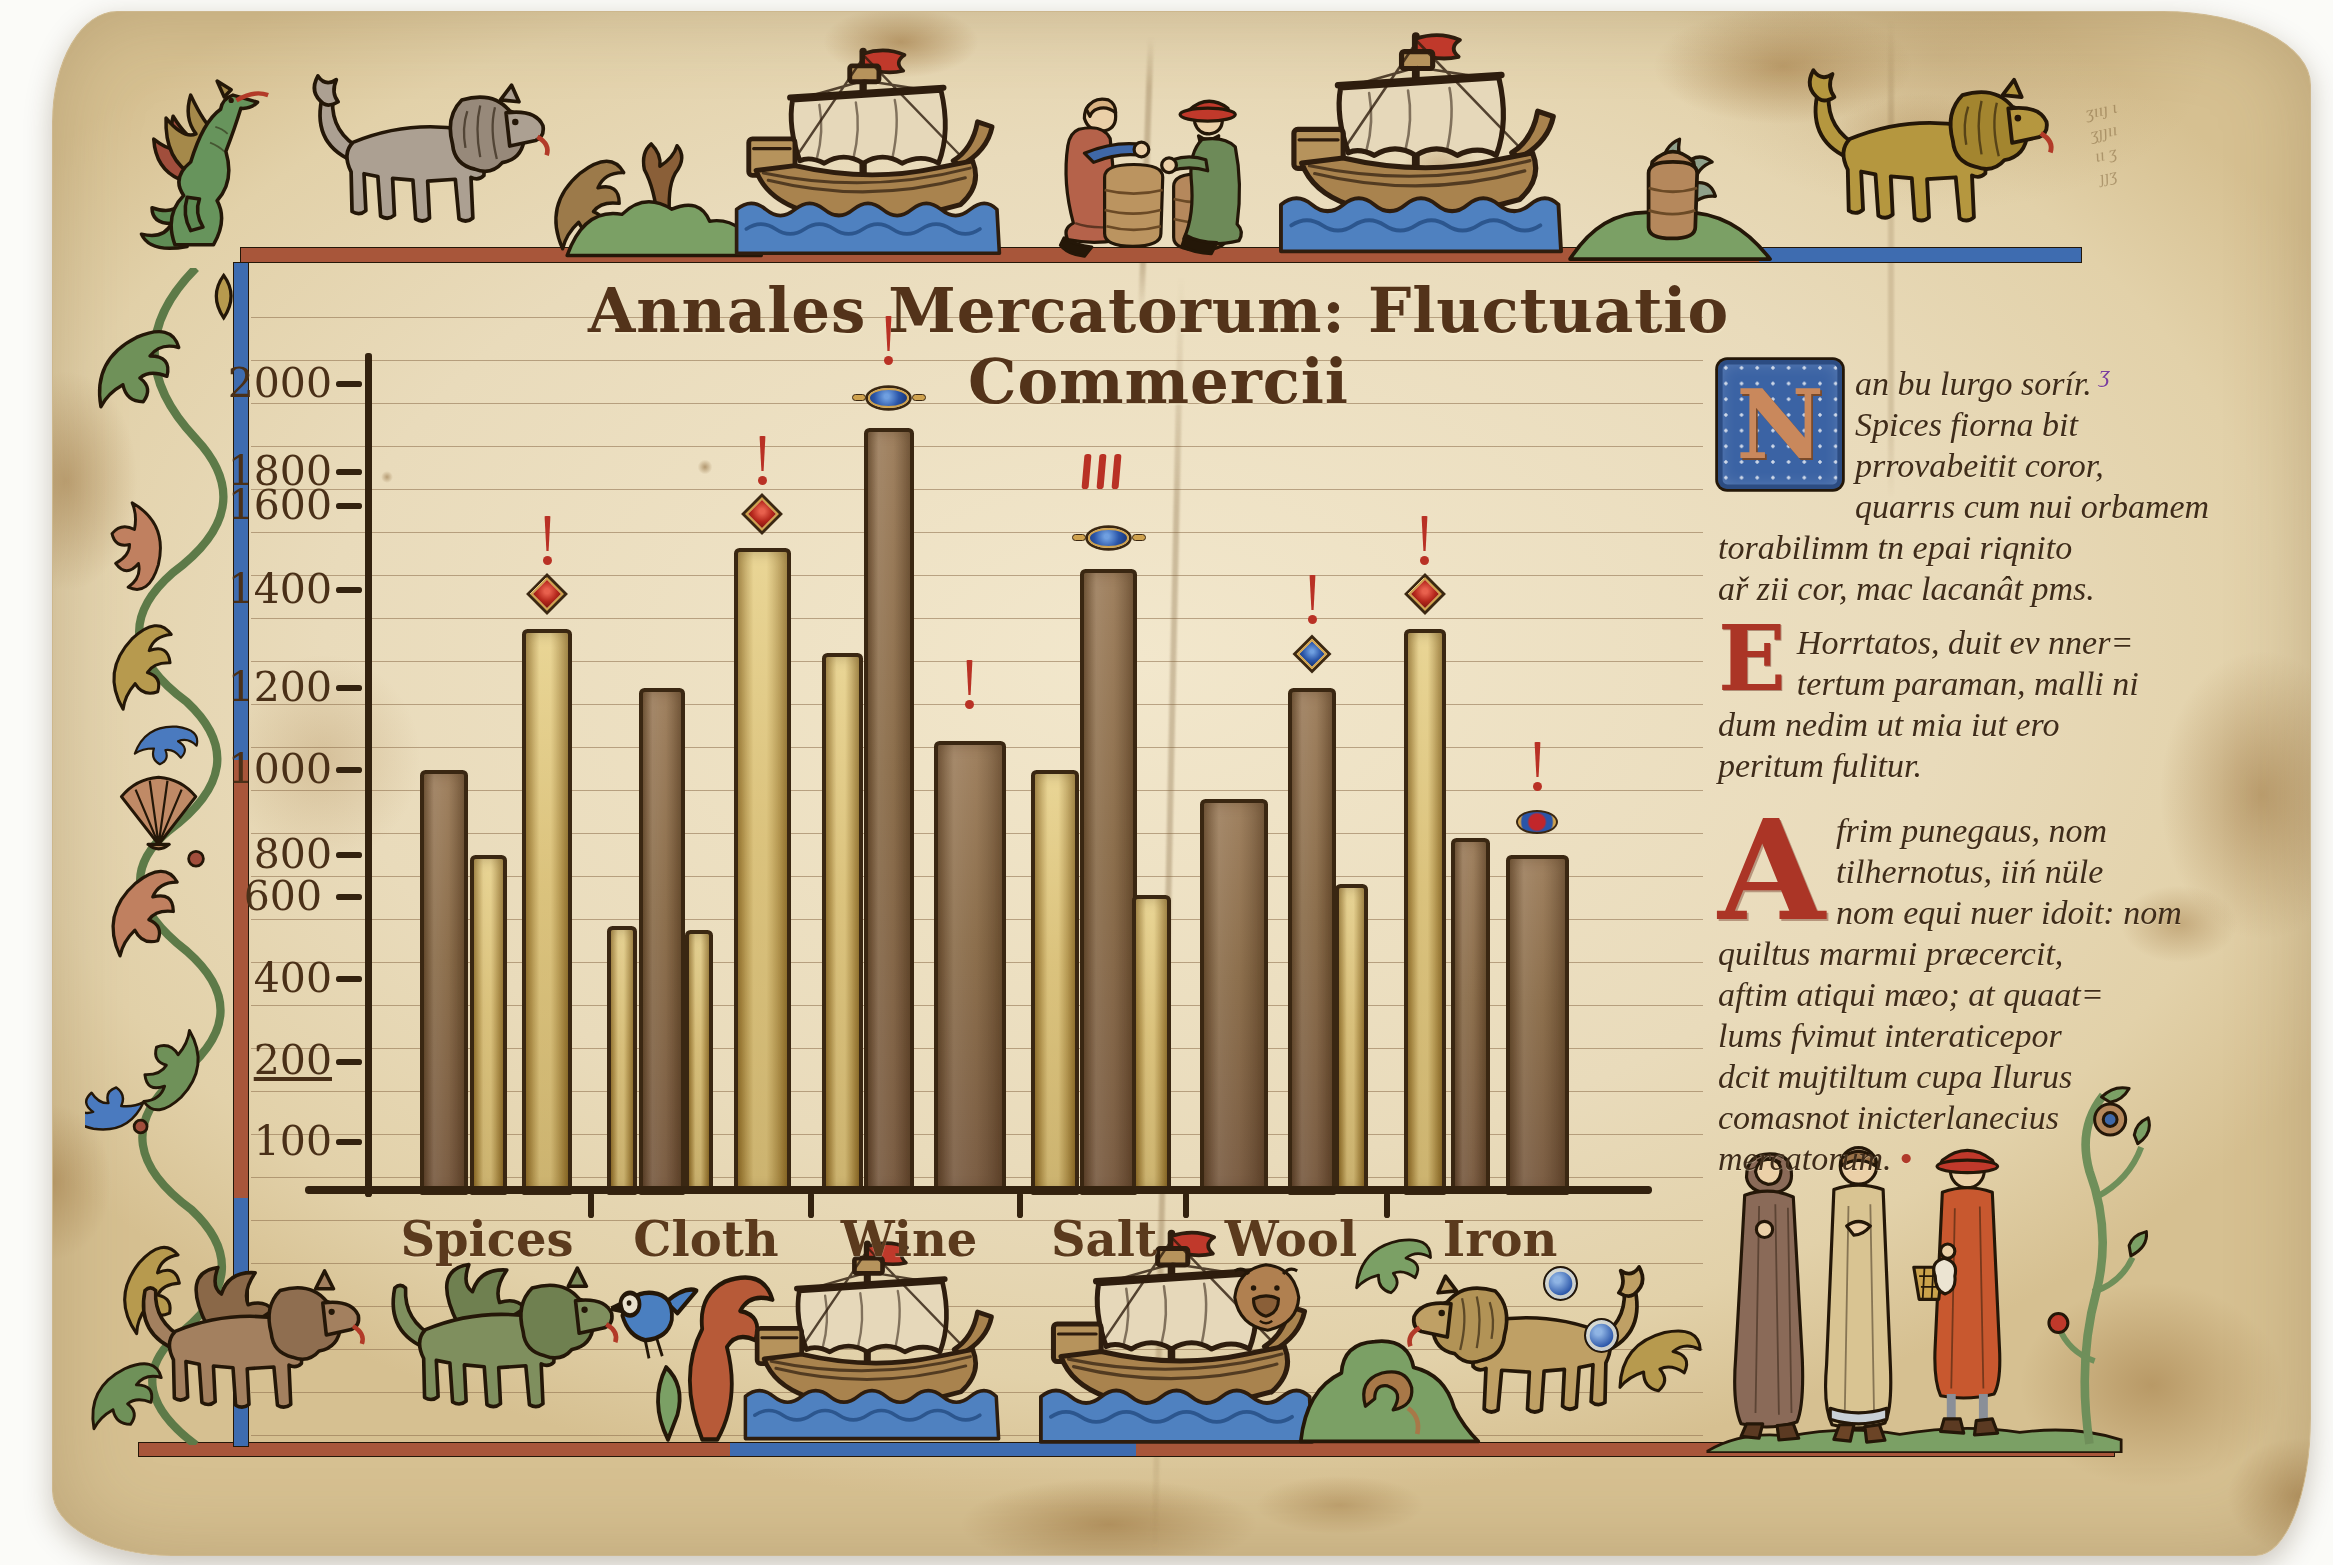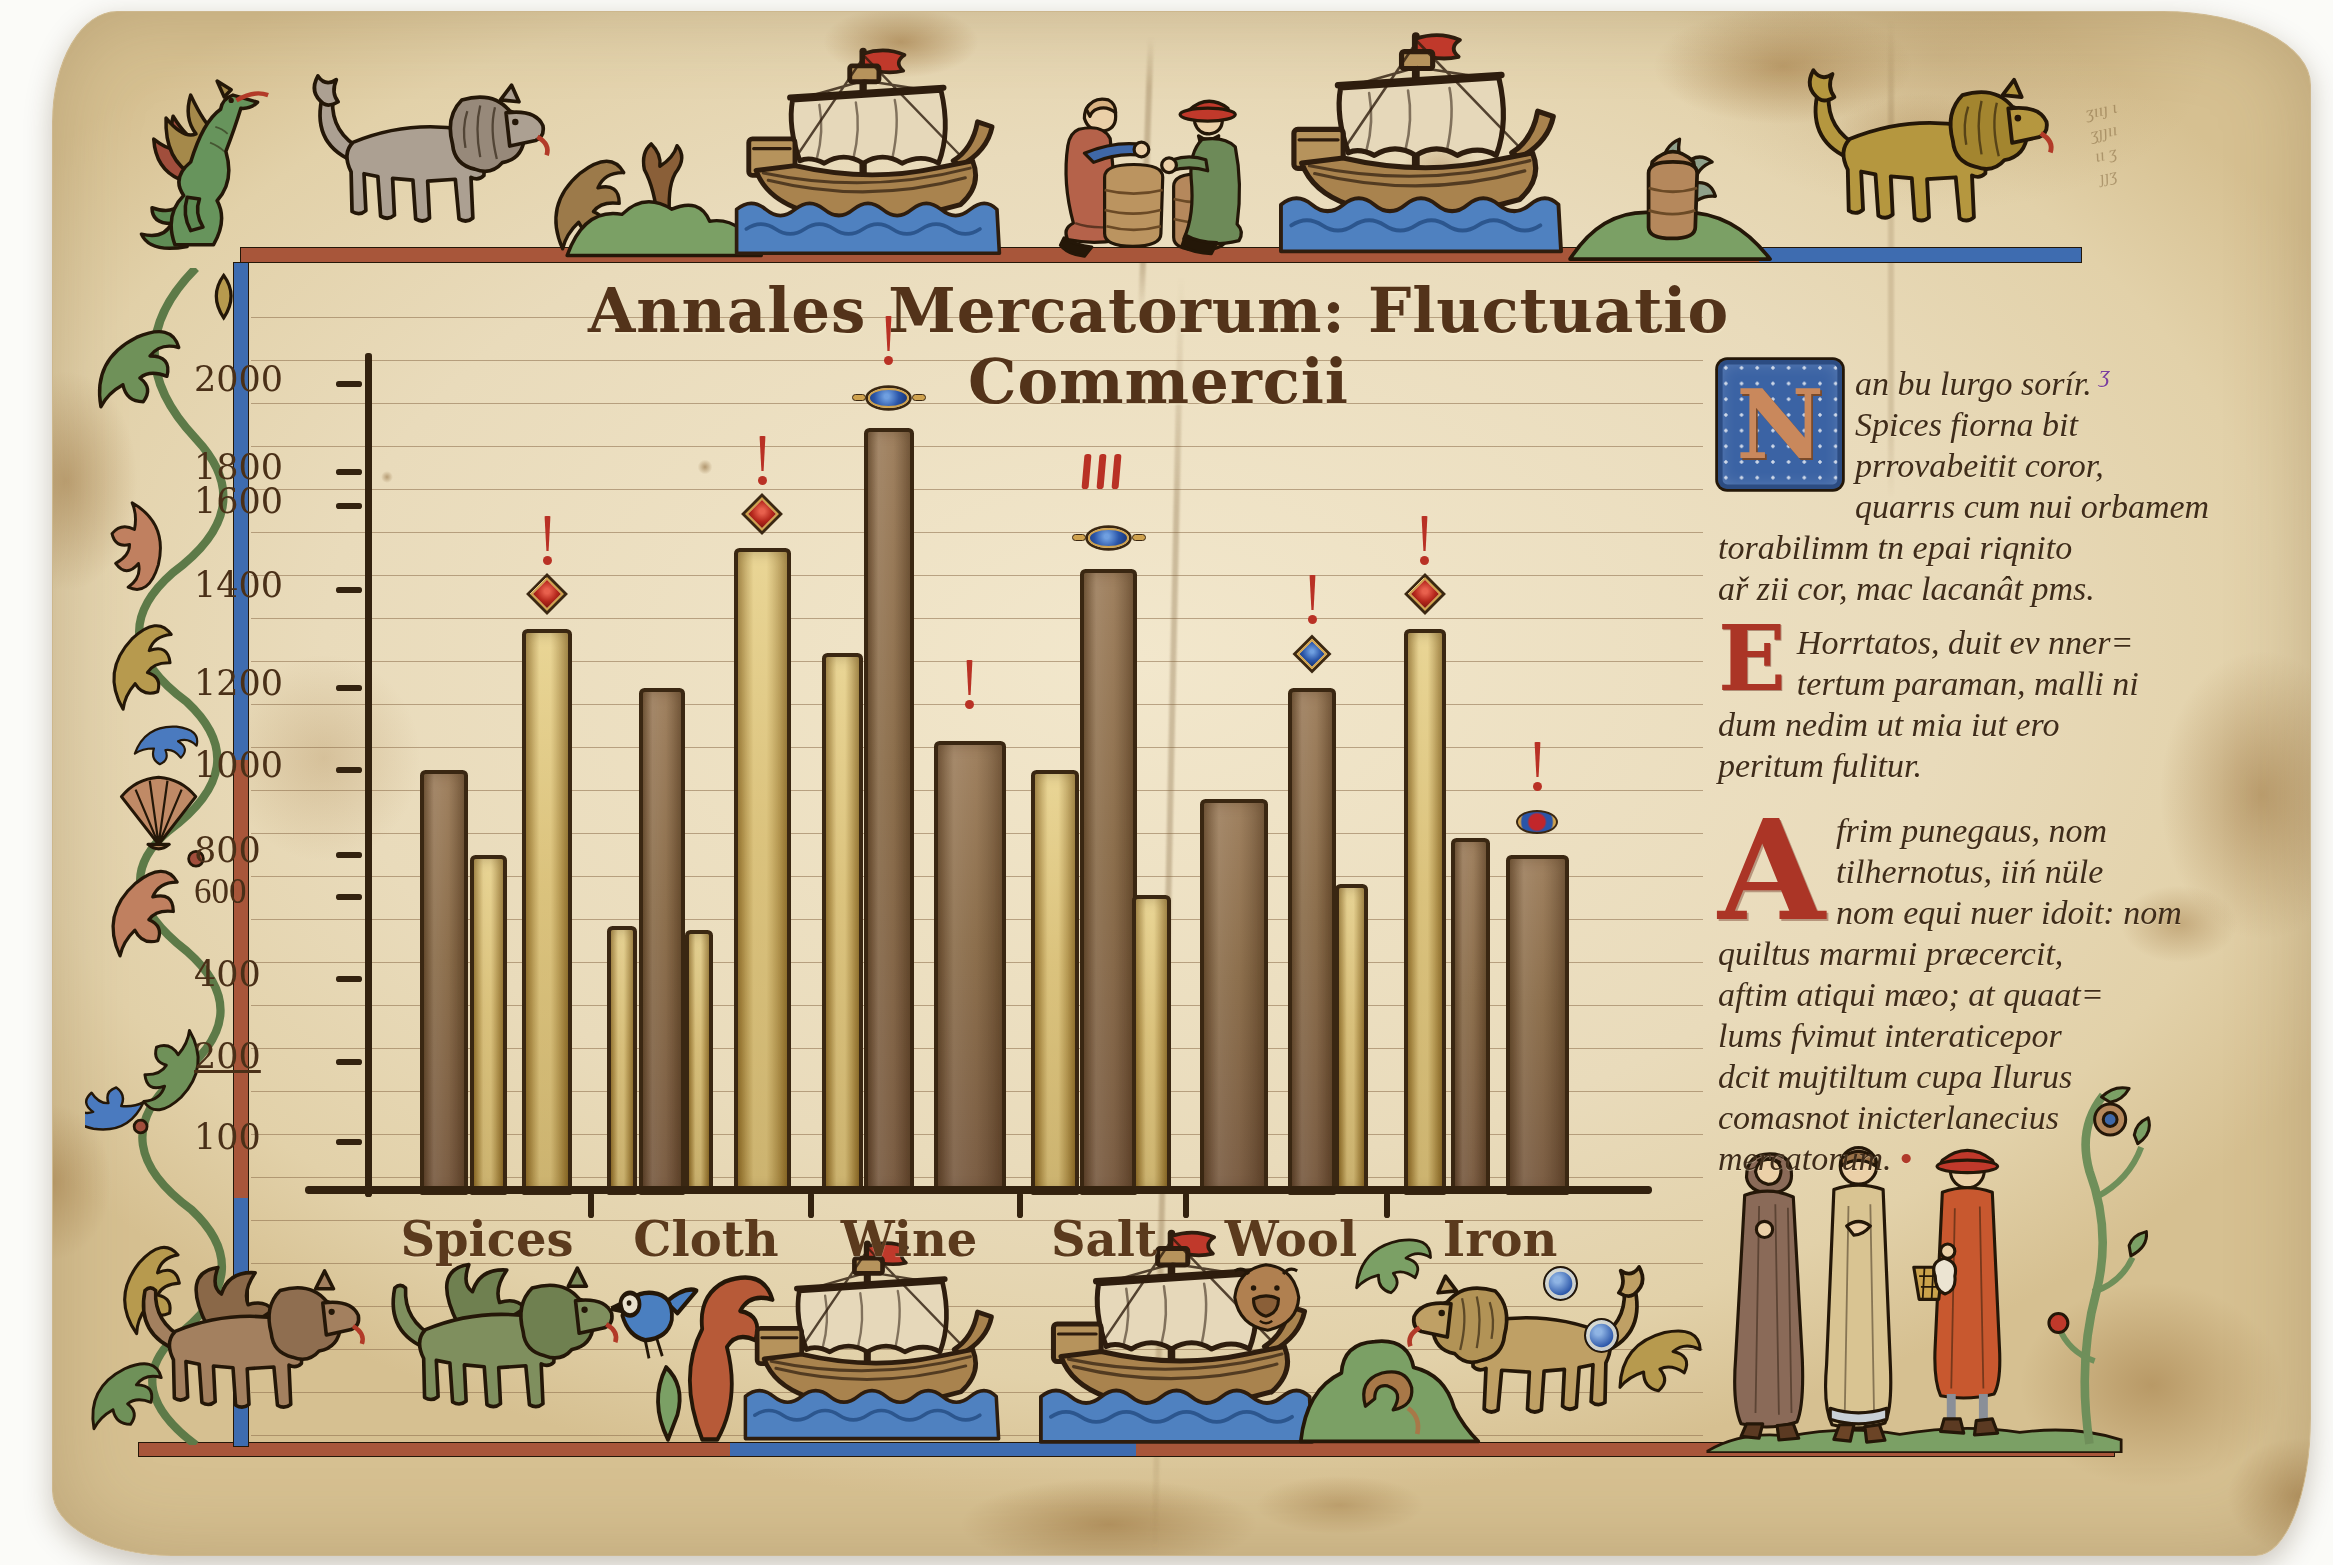--- a/index.html
+++ b/index.html
@@ -41,21 +41,21 @@
     background:linear-gradient(90deg,#a8563a 0 29.9%,#3e6cb0 29.9% 50.5%,#a8563a 50.5% 100%);}
   .rule-left{left:233px;top:262px;width:15.7px;height:1185px;
     background:linear-gradient(180deg,#3e6cb0 0 42%,#a8563a 42% 79%,#3e6cb0 79% 100%);}
   .deco{position:absolute;z-index:5;}
   
   .chart-title{position:absolute;left:517px;top:275px;width:1283px;z-index:6;text-align:center;
     font-size:61px;font-weight:bold;color:#53331a;letter-spacing:0.9px;
     text-shadow:0 1.8px 1.8px rgba(250,240,210,.55);}
   .yaxis{position:absolute;left:365px;top:353px;width:7.4px;height:844px;background:#33220f;z-index:6;border-radius:2.8px;}
   .baseline{position:absolute;left:305px;top:1186px;width:1347px;height:8.3px;background:#33220f;z-index:6;border-radius:3.7px;}
-  .ytick-label{position:absolute;width:138px;text-align:left;font-size:35px;color:#4a3018;z-index:6;}
+  .ytick-label{position:absolute;width:138px;text-align:right;font-size:41px;color:#4a3018;z-index:6;}
   .ytick-dash{position:absolute;width:26px;height:5.5px;background:#33220f;z-index:6;border-radius:2.8px;}
   .gtick{position:absolute;width:5.5px;height:26px;background:#33220f;z-index:6;border-radius:2.8px;}
   .cat-label{position:absolute;width:222px;text-align:center;font-size:48px;font-weight:bold;color:#5b3a1d;z-index:6;
     text-shadow:0 0.9px 0.9px rgba(250,240,210,.5);}
   .bar{position:absolute;z-index:5;border:4.6px solid #3a2712;border-radius:5.5px 5.5px 1.8px 1.8px;box-sizing:border-box;
     box-shadow:inset 0 0 13px rgba(60,35,10,.28);}
   .bar.brown{background:
     linear-gradient(90deg, rgba(46,28,12,.30), rgba(255,255,255,.12) 25%, rgba(255,255,255,.05) 60%, rgba(46,28,12,.28)),
     linear-gradient(180deg,#9a7a57,#866743 45%,#74553a);}
   .bar.gold{background:
@@ -431,21 +431,21 @@
       <div class="ytick-label" style="left: 194px; top: 481px;">1600</div>
       <div class="ytick-dash" style="left: 336px; top: 503px;"></div>
       <div class="ytick-label" style="left: 194px; top: 565px;">1400</div>
       <div class="ytick-dash" style="left: 336px; top: 587px;"></div>
       <div class="ytick-label" style="left: 194px; top: 663px;">1200</div>
       <div class="ytick-dash" style="left: 336px; top: 685px;"></div>
       <div class="ytick-label" style="left: 194px; top: 745px;">1000</div>
       <div class="ytick-dash" style="left: 336px; top: 767px;"></div>
       <div class="ytick-label" style="left: 194px; top: 830px;">800</div>
       <div class="ytick-dash" style="left: 336px; top: 852px;"></div>
-      <div class="ytick-label" style="left: 194px; top: 872px; font-family: Liberation Serif, serif;">600</div>
+      <div class="ytick-label" style="left: 184px; top: 872px;">600</div>
       <div class="ytick-dash" style="left: 336px; top: 894px;"></div>
       <div class="ytick-label" style="left: 194px; top: 954px;">400</div>
       <div class="ytick-dash" style="left: 336px; top: 976px;"></div>
       <div class="ytick-label" style="left: 194px; top: 1036px; text-decoration: underline;">200</div>
       <div class="ytick-dash" style="left: 336px; top: 1059px;"></div>
       <div class="ytick-label" style="left: 194px; top: 1117px;">100</div>
       <div class="ytick-dash" style="left: 336px; top: 1139px;"></div>
       <div class="gtick" style="left: 588px; top: 1192px;"></div>
       <div class="gtick" style="left: 808px; top: 1192px;"></div>
       <div class="gtick" style="left: 1017px; top: 1192px;"></div>

